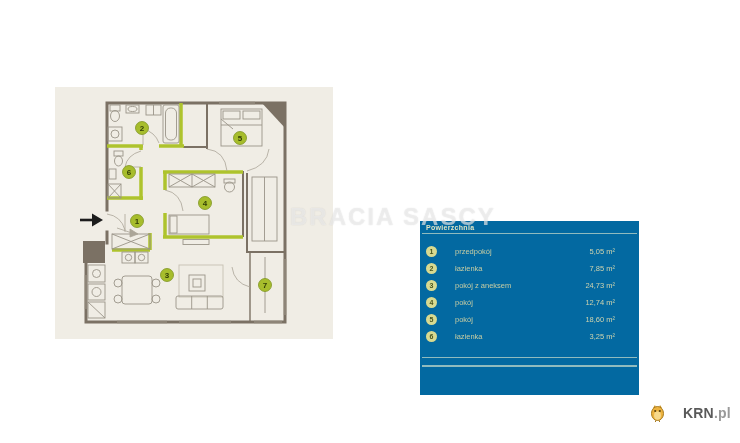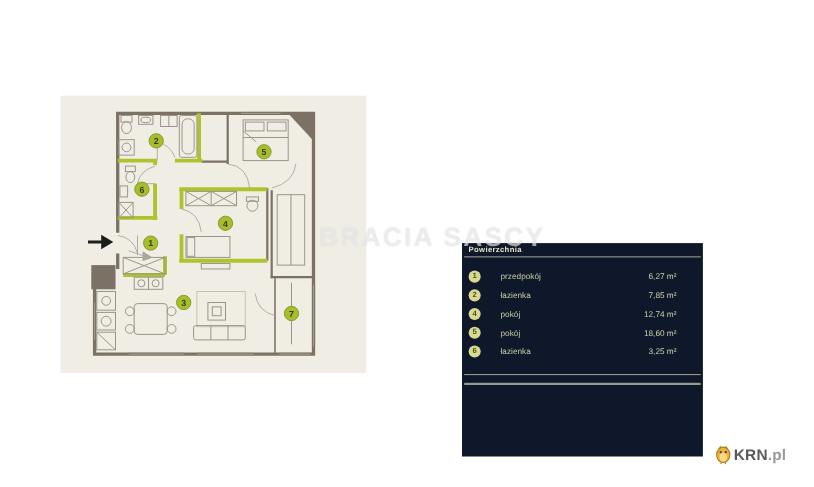--- a/index.html
+++ b/index.html
@@ -18,22 +18,22 @@
   
   .watermark{
     position:absolute;left:290px;top:203px;z-index:5;
     font-size:24px;font-weight:700;letter-spacing:2px;white-space:nowrap;
     color:rgba(255,255,255,0.55);
     text-shadow:0 0 1px rgba(130,130,130,0.35);
   }
 
   
   .panel{
-    position:absolute;left:420px;top:221px;width:219px;height:194px;
-    background:#0f172a;z-index:2;
+    position:absolute;left:420px;top:221px;width:219px;height:174px;
+    background:#0369a1;z-index:2;
   }
   .p-header{
     margin:3px 6px 2px 6px;
     font-size:7px;font-weight:700;color:#e2e6c4;letter-spacing:0.3px;
   }
   .p-line{height:1px;background:rgba(238,242,210,0.6);margin:0 2px;}
   .p-line.thick{height:2px;}
   .rows{padding:9px 24px 0 6px;}
   .rows.single{padding-top:3px;}
   .prow{display:flex;align-items:center;height:17px;}
@@ -43,21 +43,21 @@
     font-size:7px;font-weight:700;line-height:11px;text-align:center;
   }
   .prow .lbl{margin-left:18px;font-size:7.5px;color:#c6cca3;flex:1;}
   .prow .val{font-size:7.5px;color:#ced3ae;text-align:right;}
   .p-line.div{margin-top:12px;}
   .p-line.bottom{margin-top:7px;}
 
   
   .logo{
     position:absolute;left:650px;top:404px;z-index:5;
-    display:flex;align-items:center;gap:2px;
+    display:flex;align-items:center;gap:18px;
   }
   .logo .txt{font-size:14px;font-weight:700;color:#5a5a5a;letter-spacing:0.2px;}
   .logo .txt .pl{color:#9a9a9a;font-weight:700;}
 </style>
 </head>
 <body>
 
 <div class="plan-card">
 <svg viewBox="0 0 278 252">
 
@@ -228,26 +228,31 @@
 
 <div class="watermark">BRACIA SASCY</div>
 
 <div class="panel">
   <div class="p-header">Powierzchnia</div>
   <div class="p-line"></div>
   <div class="rows">
     <div class="prow">
       <span class="num">1</span>
       <span class="lbl">przedpokój</span>
-      <span class="val">6,27 m²</span>
+      <span class="val">5,05 m²</span>
     </div>
     <div class="prow">
       <span class="num">2</span>
       <span class="lbl">łazienka</span>
       <span class="val">7,85 m²</span>
+    </div>
+    <div class="prow">
+      <span class="num">3</span>
+      <span class="lbl">pokój z aneksem</span>
+      <span class="val">24,73 m²</span>
     </div>
     <div class="prow">
       <span class="num">4</span>
       <span class="lbl">pokój</span>
       <span class="val">12,74 m²</span>
     </div>
     <div class="prow">
       <span class="num">5</span>
       <span class="lbl">pokój</span>
       <span class="val">18,60 m²</span>

